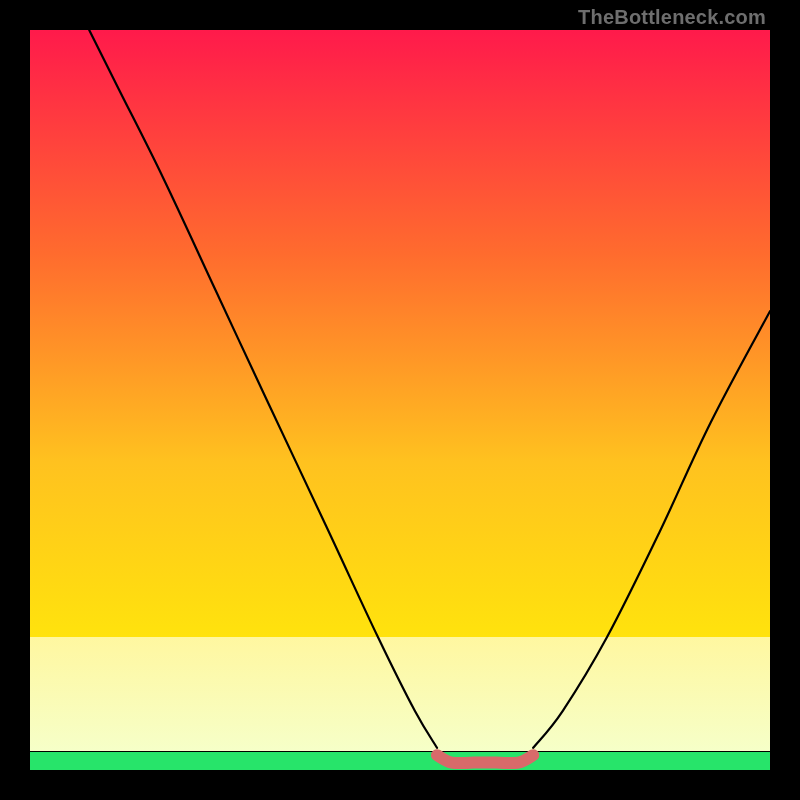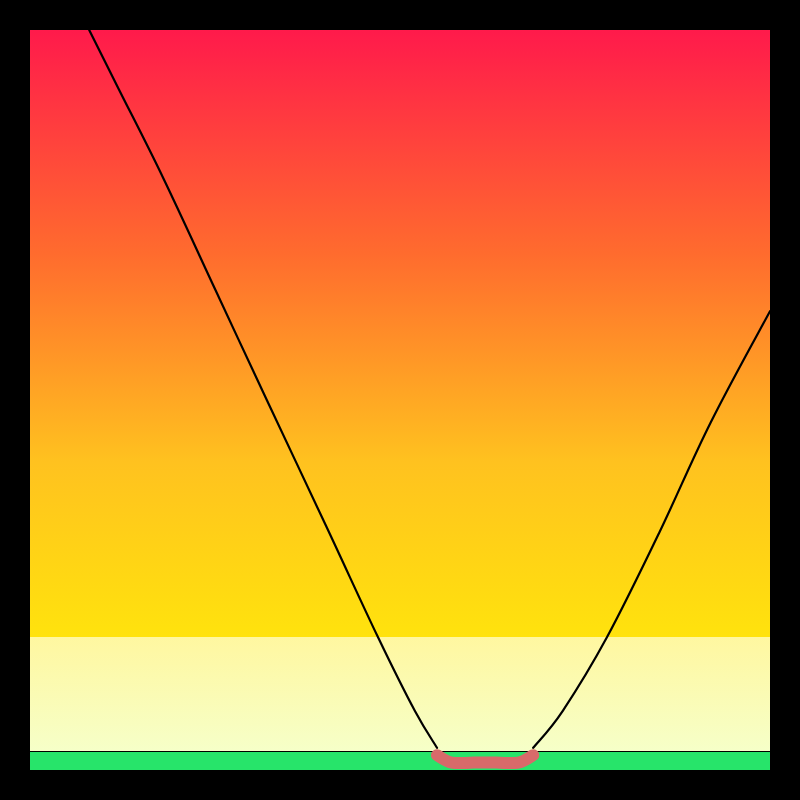--- a/index.html
+++ b/index.html
@@ -62,20 +62,21 @@
     font-size: 20px;
     font-weight: 600;
     letter-spacing: 0.2px;
     user-select: none;
   }
 </style>
 </head>
 <body>
 
 <div class="stage">
+  <div class="watermark">TheBottleneck.com</div>
   <div class="plot">
     <div class="gradient" id="grad" style="background: linear-gradient(rgb(255, 26, 75) 0%, rgb(255, 107, 46) 35%, rgb(255, 194, 31) 68%, rgb(255, 232, 10) 100%);"></div>
     <div class="yellow-band" id="yband" style="background: linear-gradient(rgb(255, 247, 160) 0%, rgb(246, 255, 200) 100%);"></div>
     <div class="green-band"></div>
     <svg class="curves" viewBox="0 0 740 740" preserveAspectRatio="none">
       <path id="left-curve" fill="none" stroke-width="2.2" stroke-linecap="round" stroke="#000000" d="M 59.2 0.0 C 64.5 10.7, 75.5 32.6, 88.8 59.2 C 102.1 85.8, 115.9 112.0, 133.2 148.0 C 150.5 184.0, 166.4 219.0, 185.0 259.0 C 203.6 299.0, 216.8 327.4, 236.8 370.0 C 256.8 412.6, 276.0 453.2, 296.0 495.8 C 316.0 538.4, 331.8 573.5, 347.8 606.8 C 363.8 640.1, 374.1 660.8, 384.8 680.8 C 395.5 700.8, 403.0 711.1, 407.0 717.8"></path>
       <path id="right-curve" fill="none" stroke-width="2.2" stroke-linecap="round" stroke="#000000" d="M 503.2 717.8 C 508.5 711.1, 519.5 700.8, 532.8 680.8 C 546.1 660.8, 559.9 638.8, 577.2 606.8 C 594.5 574.8, 610.4 541.8, 629.0 503.2 C 647.6 464.6, 660.8 432.2, 680.8 392.2 C 700.8 352.2, 729.3 301.2, 740.0 281.2"></path>
       <path id="trough" fill="none" stroke-width="12" stroke-linecap="round" stroke-linejoin="round" stroke="#d86a6a" d="M 407.0 725.2 C 409.7 726.5, 415.1 731.3, 421.8 732.6 C 428.5 733.9, 436.0 732.6, 444.0 732.6 C 452.0 732.6, 458.2 732.6, 466.2 732.6 C 474.2 732.6, 481.7 733.9, 488.4 732.6 C 495.1 731.3, 500.5 726.5, 503.2 725.2"></path>
     </svg>
   </div>

